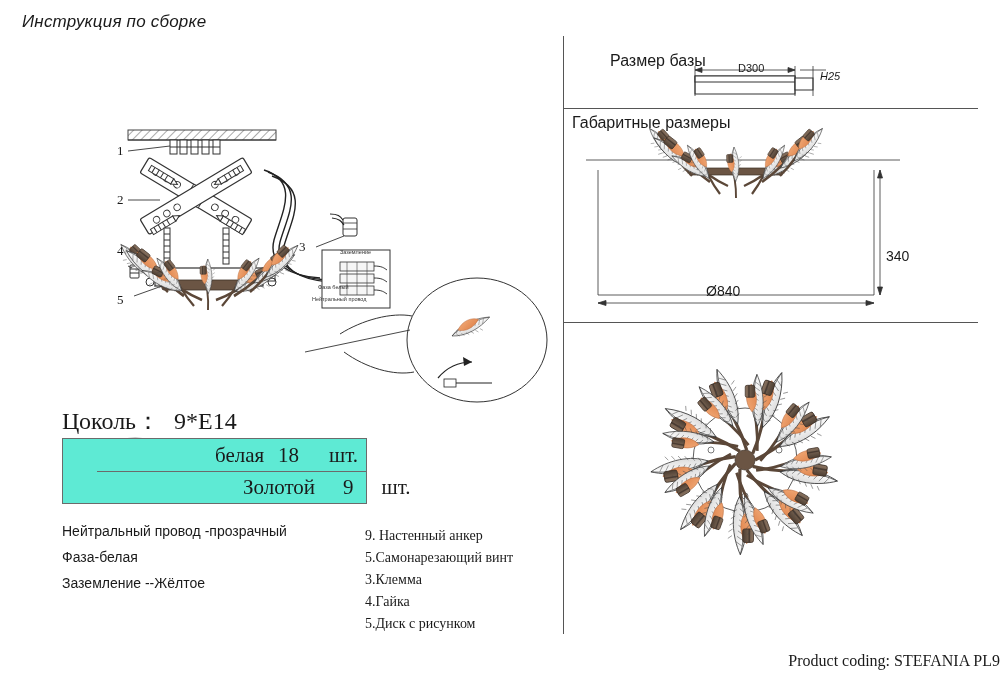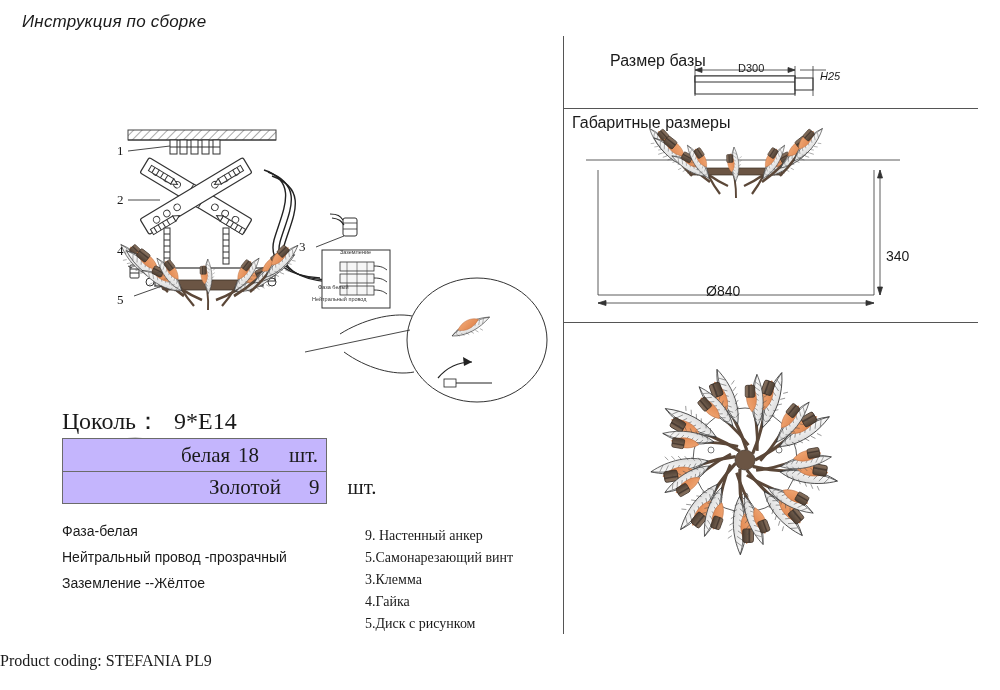--- a/index.html
+++ b/index.html
@@ -88,24 +88,25 @@
     top: 405px;
     font-size: 24px;
     font-family: "Liberation Serif", serif;
   }
   .socket-line .val { margin-left: 14px; margin-top: 29px; }
 
   .lamp-table {
     position: absolute;
     left: 62px;
     top: 438px;
-    width: 265px;
+    width: 305px;
     border: 1px solid #6b6b6b;
-    background: #c4b5fd;
+    background: #5eead4;
     box-sizing: border-box;
+    padding-left: 34px;
   }
   .lamp-row {
     height: 32px;
     display: flex;
     align-items: center;
     box-sizing: border-box;
   }
   .lamp-row + .lamp-row { border-top: 1px solid #6b6b6b; gap: 28px; }
   .lamp-ico {
     width: 118px;
@@ -146,21 +147,21 @@
     top: 525px;
     font-size: 14px;
     font-family: "Liberation Serif", serif;
     line-height: 22px;
   }
   .product-code {
     position: absolute;
     left: 0;
     top: 652px;
     width: 1000px;
-    text-align: left;
+    text-align: right;
     font-size: 16px;
     font-family: "Liberation Serif", serif;
   }
   svg { display: block; }
   .svg-layer {
     position: absolute;
     left: 0; top: 0;
     width: 1000px;
     height: 690px;
     pointer-events: none;
@@ -623,22 +624,22 @@
     </div>
     <div class="lamp-row">
       <div class="lamp-ico"></div>
       <div class="lamp-name">Золотой</div>
       <div class="lamp-qty">9</div>
       <div class="lamp-unit">шт.</div>
     </div>
   </div>
 
   <div class="wire-notes">
+    <div>Нейтральный провод -прозрачный</div>
     <div>Фаза-белая</div>
-    <div>Нейтральный провод -прозрачный</div>
     <div>Заземление --Жёлтое</div>
   </div>
 
   <div class="parts-notes">
     <div>9. Настенный анкер</div>
     <div>5.Самонарезающий винт</div>
     <div>3.Клемма</div>
     <div>4.Гайка</div>
     <div>5.Диск с рисунком</div>
   </div>

